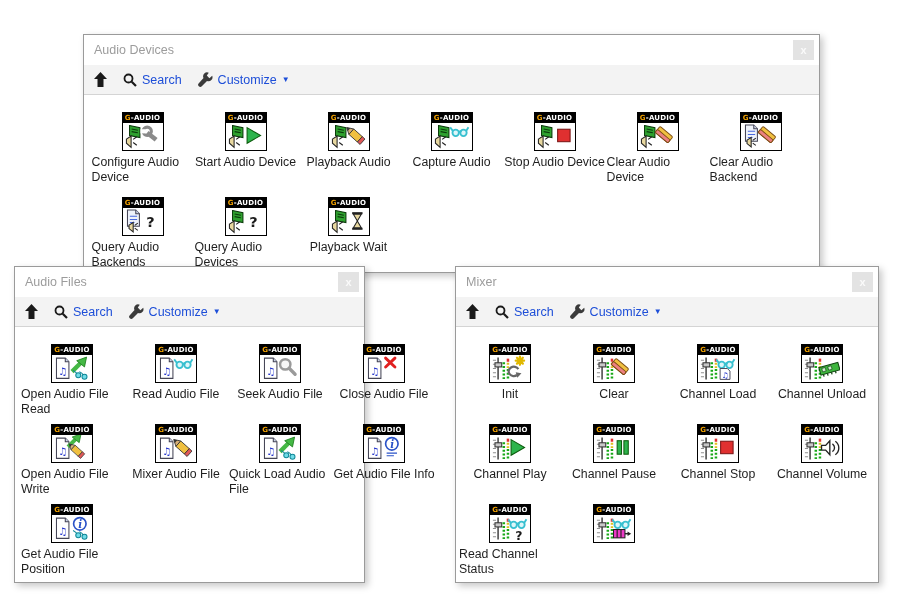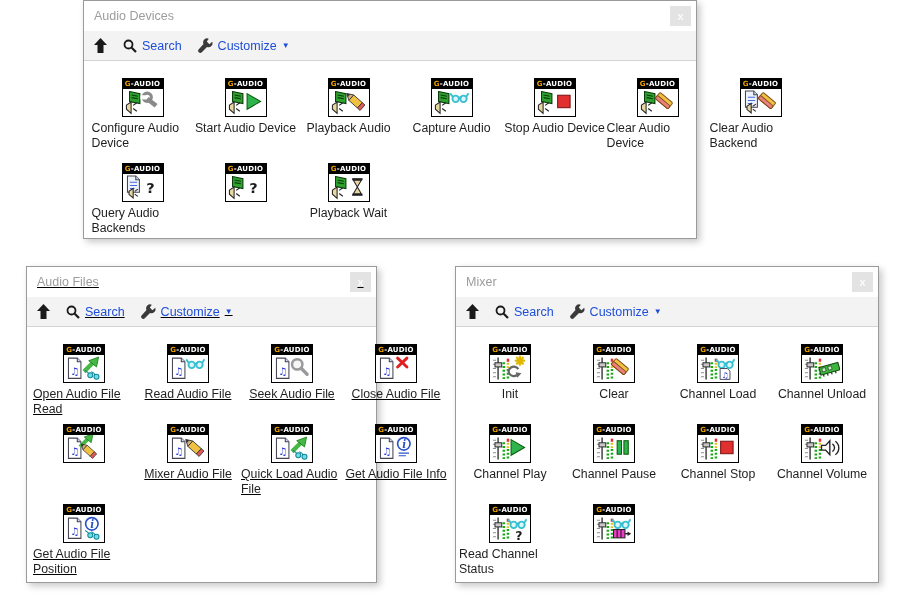--- a/index.html
+++ b/index.html
@@ -4,22 +4,22 @@
 <style>
   html,body{margin:0;padding:0;}
   body{
     position:relative;width:897px;height:598px;background:#ffffff;overflow:hidden;
     font-family:"Liberation Sans",sans-serif;
   }
   .palette{
     position:absolute;background:#ffffff;border:1px solid #9a9a9a;
     box-shadow:3px 3px 7px rgba(0,0,0,0.22);box-sizing:border-box;
   }
-  .win-devices{left:83px;top:0;width:614px;height:239px;}
-  .win-files{left:26px;top:266px;width:351px;height:317px;text-decoration:underline;}
+  .win-devices{left:83px;top:34px;width:737px;height:239px;}
+  .win-files{left:14px;top:266px;width:351px;height:317px;}
   .win-mixer{left:455px;top:266px;width:424px;height:317px;}
   .titlebar{height:30px;display:flex;align-items:center;padding-left:10px;background:#ffffff;}
   .titlebar .title{font-size:12.5px;color:#9c9c9c;}
   .close-btn{
     margin-left:auto;margin-right:5px;width:21px;height:20px;border:none;
     background:#e3e3e3;color:#fafafa;font-size:11px;font-weight:bold;line-height:20px;
     text-align:center;cursor:default;padding:0;font-family:"Liberation Sans",sans-serif;
   }
   .toolbar{
     height:29px;display:flex;align-items:center;gap:16px;padding:0 10px;
@@ -260,20 +260,21 @@
       <span class="g-body">
             <svg width="38" height="27" viewBox="0 0 36 26" xmlns="http://www.w3.org/2000/svg">
     <polygon points="6,2.5 16,4.5 16,14 6,12" fill="#2fa12f" stroke="#0a3a0a"></polygon>
     <path d="M8,5.7 l6,1.2 M8,8.3 l6,1.2" stroke="#0a3a0a" stroke-width="1" fill="none"></path>
     <polygon points="3,15.5 7.5,12.5 7.5,23.5 3,19.5" fill="#e8d8a0" stroke="#222"></polygon>
     <path d="M9.5,15.8 l3.5,-2.6 M9.5,18.8 l3.5,2.6" stroke="#222" stroke-width="1.1" fill="none"></path>
               <text x="22" y="18.5" font-size="14" font-weight="bold" fill="#1a1a1a" font-family="'DejaVu Sans',sans-serif">?</text>
             </svg>
           </span>
     </span>
+    <span class="g-label">Query Audio Devices</span>
   </div>
       <div class="cell">
     <span class="g-icon">
       <span class="g-head">
             <span class="g-g">G</span>
             <span class="g-rest">-AUDIO</span>
           </span>
       <span class="g-body">
             <svg width="38" height="27" viewBox="0 0 36 26" xmlns="http://www.w3.org/2000/svg">
     <polygon points="6,2.5 16,4.5 16,14 6,12" fill="#2fa12f" stroke="#0a3a0a"></polygon>
@@ -430,20 +431,21 @@
   <g transform="rotate(42 26 12)">
     <polygon points="14,12.5 20,9 20,16" fill="#d8b078" stroke="#333" stroke-width="0.8"></polygon>
     <polygon points="14,12.5 17,10.7 17,14.3" fill="#333"></polygon>
     <rect x="20" y="9" width="11" height="7" fill="#f0c040" stroke="#333" stroke-width="0.8"></rect>
     <rect x="31" y="9" width="3.5" height="7" fill="#e05858" stroke="#333" stroke-width="0.8"></rect>
   </g>
               </g>
             </svg>
           </span>
     </span>
+    <span class="g-label">Open Audio File Write</span>
   </div>
       <div class="cell">
     <span class="g-icon">
       <span class="g-head">
             <span class="g-g">G</span>
             <span class="g-rest">-AUDIO</span>
           </span>
       <span class="g-body">
             <svg width="38" height="27" viewBox="0 0 36 26" xmlns="http://www.w3.org/2000/svg">
     <path d="M4,3 h8.5 l3.5,3.5 v16 h-12 z" fill="#ffffff" stroke="#445"></path>

